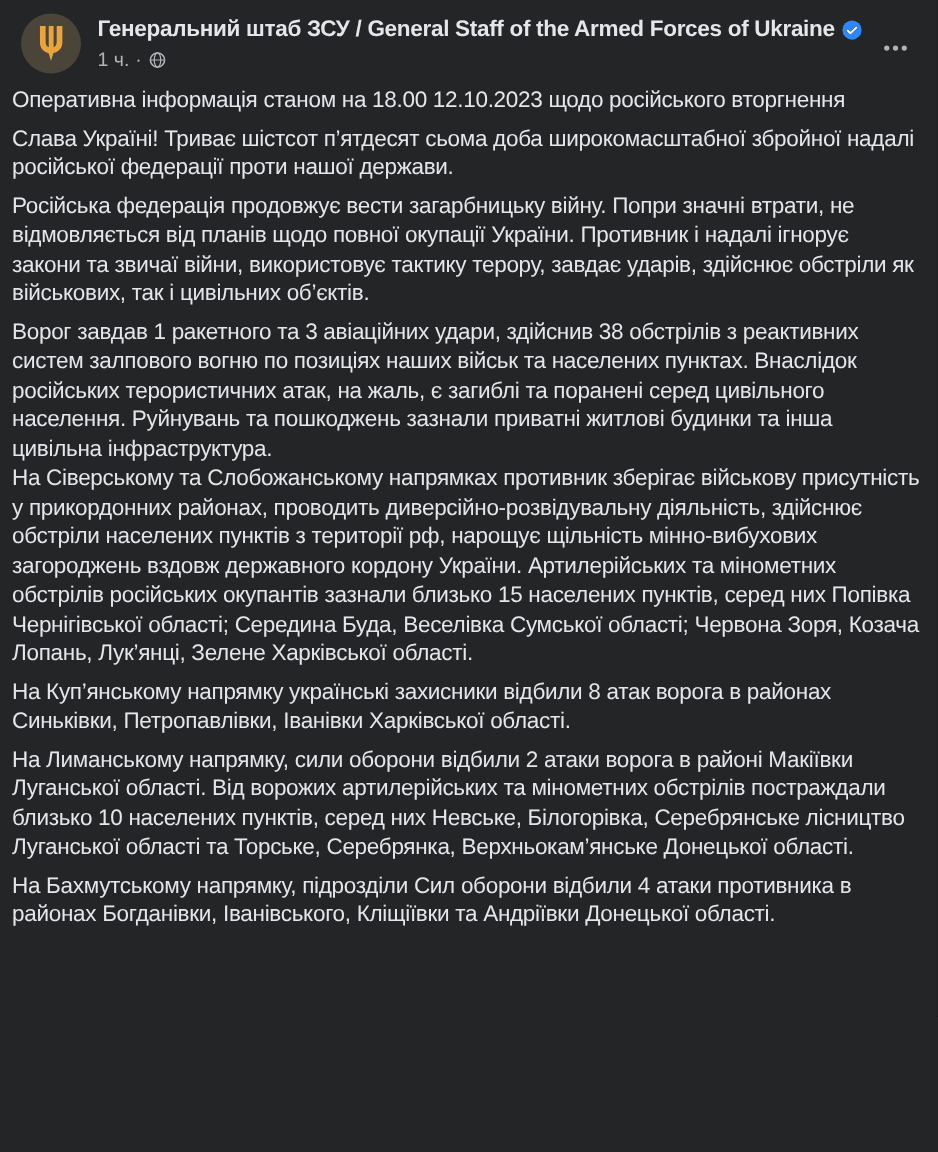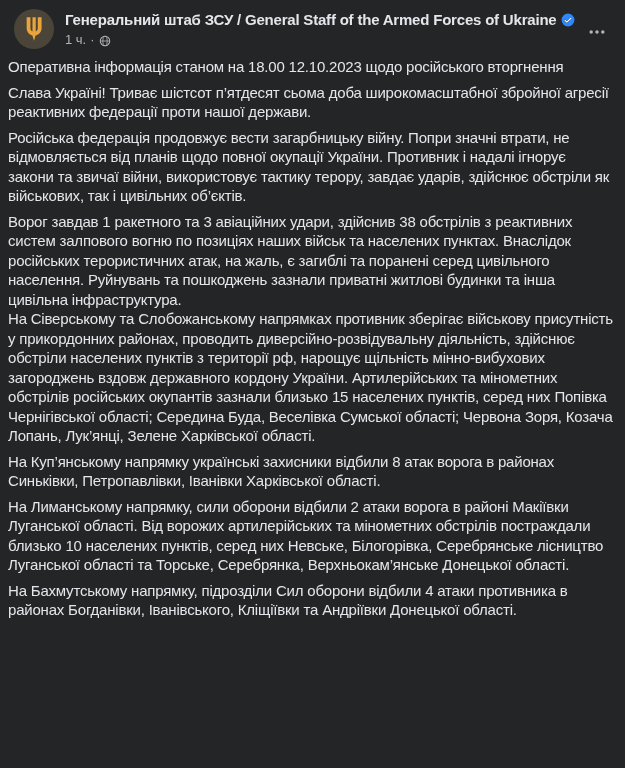--- a/index.html
+++ b/index.html
@@ -51,21 +51,21 @@
     white-space: nowrap;
     cursor: pointer;
   }
   .verified {
     display: inline-flex;
     flex: 0 0 auto;
     margin-top: 1px;
   }
   .meta-row {
     display: flex;
-    align-items: flex-end;
+    align-items: center;
     gap: 4px;
     margin-top: 4px;
     font-size: 13px;
     color: #b0b3b8;
   }
   .meta-time { cursor: pointer; }
   .meta-sep { color: #b0b3b8; }
   .menu-button {
     position: absolute;
     top: 16px;
@@ -137,21 +137,21 @@
           <circle cx="5" cy="12" r="2.1" fill="#b0b3b8"></circle>
           <circle cx="12" cy="12" r="2.1" fill="#b0b3b8"></circle>
           <circle cx="19" cy="12" r="2.1" fill="#b0b3b8"></circle>
         </svg>
       </span>
     </div>
   </div>
 
   <div class="post-body">
     <p>Оперативна інформація станом на 18.00 12.10.2023 щодо російського вторгнення</p>
-    <p>Слава Україні! Триває шістсот п’ятдесят сьома доба широкомасштабної збройної агресії реактивних федерації проти нашої держави.</p>
+    <p>Слава Україні! Триває шістсот п’ятдесят сьома доба широкомасштабної збройної надалі російської федерації проти нашої держави.</p>
     <p>Російська федерація продовжує вести загарбницьку війну. Попри значні втрати, не відмовляється від планів щодо повної окупації України. Противник і надалі ігнорує закони та звичаї війни, використовує тактику терору, завдає ударів, здійснює обстріли як військових, так і цивільних об’єктів.</p>
     <p class="no-gap">Ворог завдав 1 ракетного та 3 авіаційних удари, здійснив 38 обстрілів з реактивних систем залпового вогню по позиціях наших військ та населених пунктах. Внаслідок російських терористичних атак, на жаль, є загиблі та поранені серед цивільного населення. Руйнувань та пошкоджень зазнали приватні житлові будинки та інша цивільна інфраструктура.</p>
     <p>На Сіверському та Слобожанському напрямках противник зберігає військову присутність у прикордонних районах, проводить диверсійно-розвідувальну діяльність, здійснює обстріли населених пунктів з території рф, нарощує щільність мінно-вибухових загороджень вздовж державного кордону України. Артилерійських та мінометних обстрілів російських окупантів зазнали близько 15 населених пунктів, серед них Попівка Чернігівської області; Середина Буда, Веселівка Сумської області; Червона Зоря, Козача Лопань, Лук’янці, Зелене Харківської області.</p>
     <p>На Куп’янському напрямку українські захисники відбили 8 атак ворога в районах Синьківки, Петропавлівки, Іванівки Харківської області.</p>
     <p>На Лиманському напрямку, сили оборони відбили 2 атаки ворога в районі Макіївки Луганської області. Від ворожих артилерійських та мінометних обстрілів постраждали близько 10 населених пунктів, серед них Невське, Білогорівка, Серебрянське лісництво Луганської області та Торське, Серебрянка, Верхньокам’янське Донецької області.</p>
     <p>На Бахмутському напрямку, підрозділи Сил оборони відбили 4 атаки противника в районах Богданівки, Іванівського, Кліщіївки та Андріївки Донецької області.</p>
   </div>
 
 </div>
 

